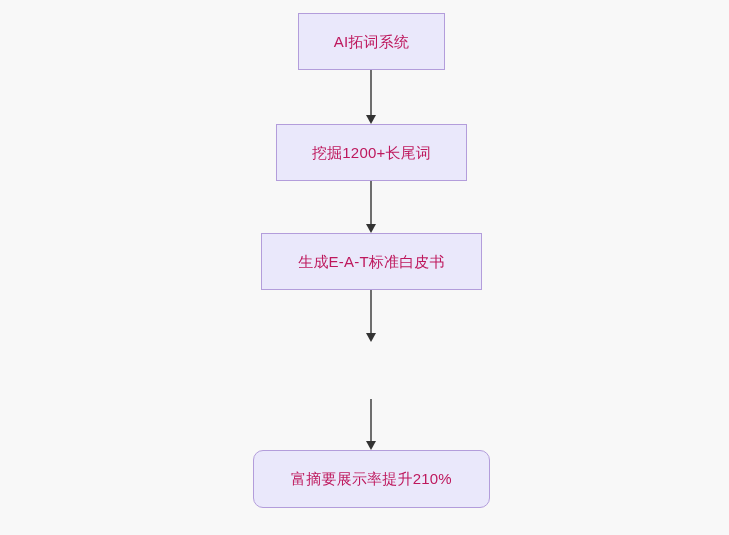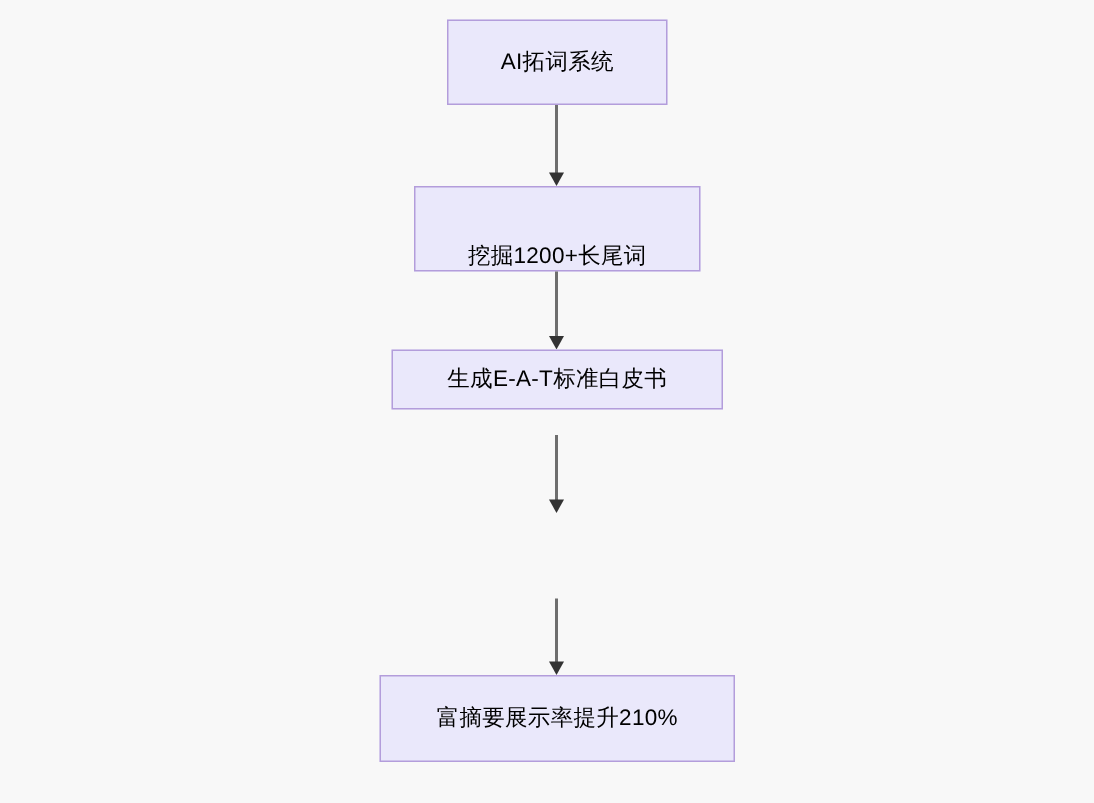--- a/index.html
+++ b/index.html
@@ -19,21 +19,21 @@
     height: 535px;
   }
   .node {
     position: absolute;
     box-sizing: border-box;
     background: #eae8fb;
     border: 1.4px solid #b39ddb;
     display: flex;
     align-items: center;
     justify-content: center;
-    color: #000000;
+    color: #be185d;
     font-size: 15px;
     line-height: 1.2;
     letter-spacing: 0.2px;
     white-space: nowrap;
   }
   .node-label {
     display: block;
   }
   .connector {
     position: absolute;
@@ -51,24 +51,24 @@
     width: 0;
     height: 0;
     border-left: 5px solid transparent;
     border-right: 5px solid transparent;
     border-top: 9px solid #333333;
     margin-top: -1px;
   }
 
   
   #node-0 { left: 298px; top: 13px;  width: 147px; height: 57px; }
-  #node-1 { left: 276px; top: 124px; width: 191px; height: 57px; align-items: flex-end; }
-  #node-2 { left: 261px; top: 233px; width: 221px; height: 40px; }
+  #node-1 { left: 276px; top: 124px; width: 191px; height: 57px; }
+  #node-2 { left: 261px; top: 233px; width: 221px; height: 57px; }
   #node-3 { left: 264px; top: 342px; width: 214px; height: 57px; }
-  #node-4 { left: 253px; top: 450px; width: 237px; height: 58px; }
+  #node-4 { left: 253px; top: 450px; width: 237px; height: 58px; border-radius: 10px; }
 
   
   #conn-0 { left: 364px; top: 70px;  height: 54px; }
   #conn-1 { left: 364px; top: 181px; height: 52px; }
   #conn-2 { left: 364px; top: 290px; height: 52px; }
   #conn-3 { left: 364px; top: 399px; height: 51px; }
 </style>
 </head>
 <body>
 

